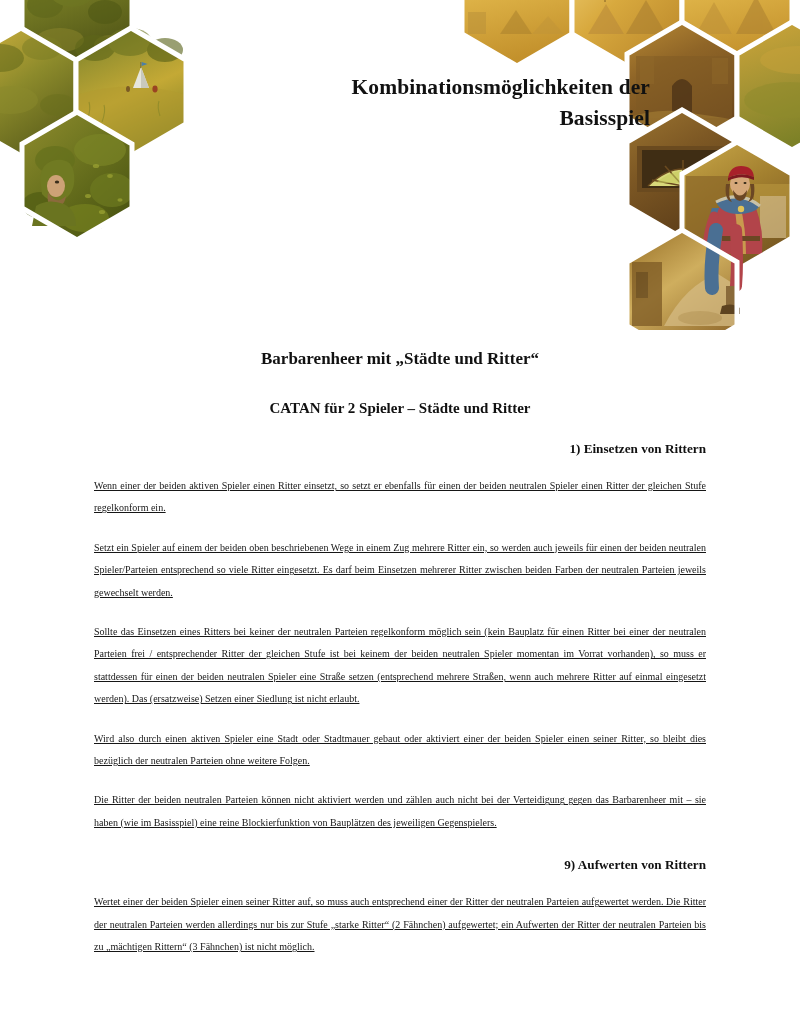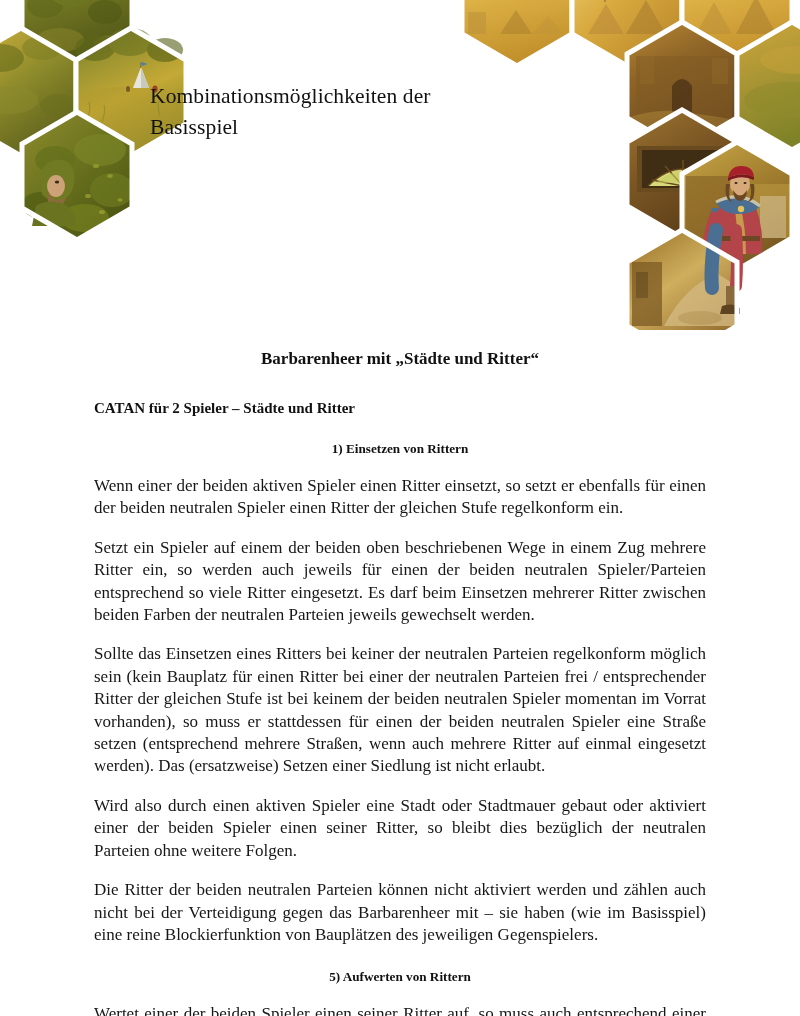--- a/index.html
+++ b/index.html
@@ -37,25 +37,25 @@
   .page {
     position: relative;
     z-index: 2;
     width: 800px;
     height: 1016px;
     box-sizing: border-box;
   }
 
   .doc-title {
     position: absolute;
-    top: 81px;
+    top: 72px;
     left: 150px;
     width: 500px;
-    text-align: left;
-    font-weight: normal;
+    text-align: right;
+    font-weight: bold;
     font-size: 21.5px;
     line-height: 31px;
     letter-spacing: 0.1px;
     color: #111111;
   }
   .doc-title .tline { display: block; white-space: pre; }
 
   .body-col {
     position: absolute;
     left: 94px;
@@ -71,44 +71,45 @@
     text-align: center;
     line-height: 22px;
     color: #111111;
   }
 
   h3.sub-title {
     margin: 28px 0 0 0;
     padding: 0;
     font-size: 15px;
     font-weight: bold;
-    text-align: left;
+    text-align: center;
     line-height: 20px;
     color: #111111;
   }
 
   h4.item-title {
     margin: 22px 0 0 0;
     padding: 0;
     font-size: 13.2px;
     font-weight: bold;
-    text-align: center;
+    text-align: right;
     line-height: 18px;
     color: #111111;
   }
 
   p.para {
     margin: 17px 0 0 0;
     padding: 0;
-    font-size: 17px;
+    font-size: 10px;
     line-height: 22.4px;
     text-align: justify;
     text-justify: inter-word;
     color: #161616;
     hyphens: none;
+    text-decoration: underline;
   }
   p.para:first-of-type { margin-top: 17px; }
 </style>
 </head>
 <body>
 
 <div class="hex-art">
   <svg viewBox="0 0 800 330" xmlns="http://www.w3.org/2000/svg" aria-hidden="true">
     <defs>
 
@@ -428,17 +429,17 @@
 
     <h3 class="sub-title">CATAN für 2 Spieler – Städte und Ritter</h3>
 
     <h4 class="item-title">1) Einsetzen von Rittern</h4>
     <p class="para">Wenn einer der beiden aktiven Spieler einen Ritter einsetzt, so setzt er ebenfalls für einen der beiden neutralen Spieler einen Ritter der gleichen Stufe regelkonform ein.</p>
     <p class="para">Setzt ein Spieler auf einem der beiden oben beschriebenen Wege in einem Zug mehrere Ritter ein, so werden auch jeweils für einen der beiden neutralen Spieler/Parteien entsprechend so viele Ritter eingesetzt. Es darf beim Einsetzen mehrerer Ritter zwischen beiden Farben der neutralen Parteien jeweils gewechselt werden.</p>
     <p class="para">Sollte das Einsetzen eines Ritters bei keiner der neutralen Parteien regelkonform möglich sein (kein Bauplatz für einen Ritter bei einer der neutralen Parteien frei / entsprechender Ritter der gleichen Stufe ist bei keinem der beiden neutralen Spieler momentan im Vorrat vorhanden), so muss er stattdessen für einen der beiden neutralen Spieler eine Straße setzen (entsprechend mehrere Straßen, wenn auch mehrere Ritter auf einmal eingesetzt werden). Das (ersatzweise) Setzen einer Siedlung ist nicht erlaubt.</p>
     <p class="para">Wird also durch einen aktiven Spieler eine Stadt oder Stadtmauer gebaut oder aktiviert einer der beiden Spieler einen seiner Ritter, so bleibt dies bezüglich der neutralen Parteien ohne weitere Folgen.</p>
     <p class="para">Die Ritter der beiden neutralen Parteien können nicht aktiviert werden und zählen auch nicht bei der Verteidigung gegen das Barbarenheer mit – sie haben (wie im Basisspiel) eine reine Blockierfunktion von Bauplätzen des jeweiligen Gegenspielers.</p>
 
-    <h4 class="item-title">5) Aufwerten von Rittern</h4>
+    <h4 class="item-title">9) Aufwerten von Rittern</h4>
     <p class="para">Wertet einer der beiden Spieler einen seiner Ritter auf, so muss auch entsprechend einer der Ritter der neutralen Parteien aufgewertet werden. Die Ritter der neutralen Parteien werden allerdings nur bis zur Stufe „starke Ritter“ (2 Fähnchen) aufgewertet; ein Aufwerten der Ritter der neutralen Parteien bis zu „mächtigen Rittern“ (3 Fähnchen) ist nicht möglich.</p>
 
   </div>
 </div>
 
 </body></html>

